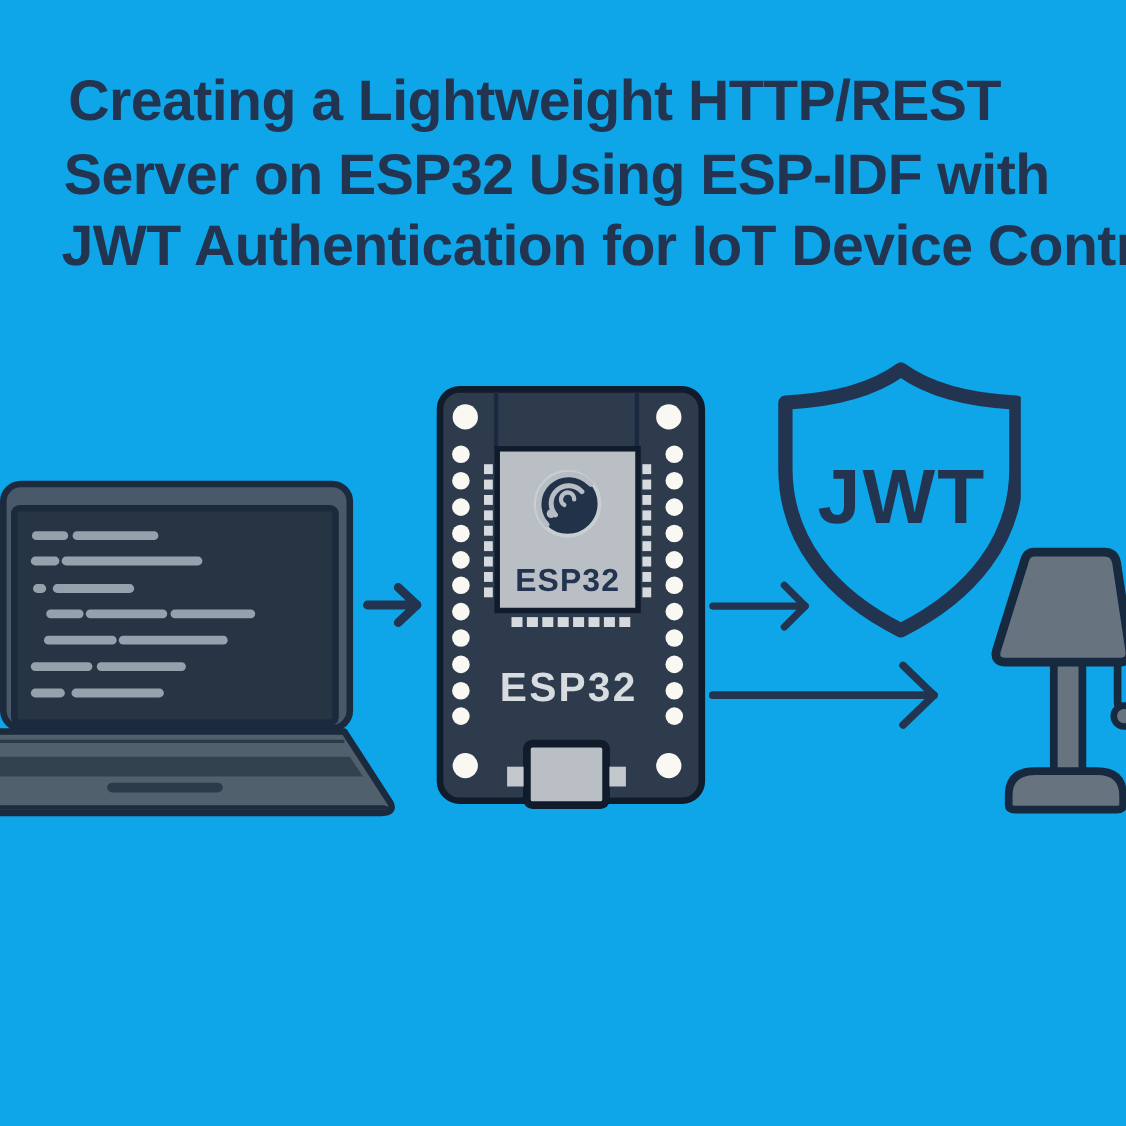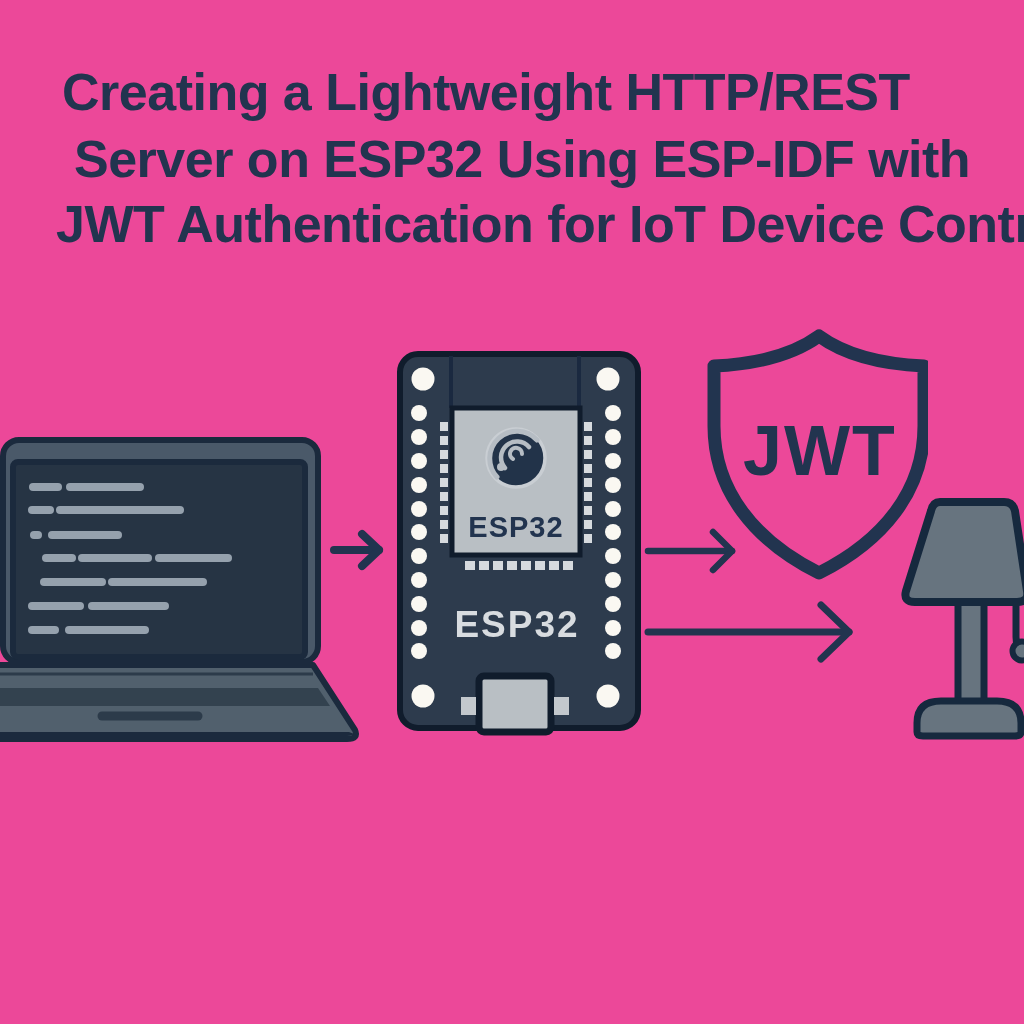--- a/index.html
+++ b/index.html
@@ -1,27 +1,27 @@
 <!DOCTYPE html>
 <html><head>
 <meta charset="utf-8">
 <style>
   html,body{margin:0;padding:0;background:#e8e8e8;}
   .canvas{
     position:relative;width:1024px;height:1024px;overflow:hidden;
-    background:#ec4899;
+    background:#0ea5e9;
     font-family:"Liberation Sans", sans-serif;
   }
   .title-line{
     position:absolute;white-space:nowrap;
     font-weight:700;font-size:52px;line-height:1;
     letter-spacing:-0.5px;color:#22344f;
   }
   .t1{left:62px;top:66px;}
-  .t2{left:74px;top:133px;}
+  .t2{left:58px;top:133px;}
   .t3{left:56px;top:198px;}
   .art{position:absolute;}
   svg text{font-family:"Liberation Sans", sans-serif;}
 </style>
 </head>
 <body>
 
 <div class="canvas">
 
   <div class="title-line t1">Creating a Lightweight HTTP/REST</div>

